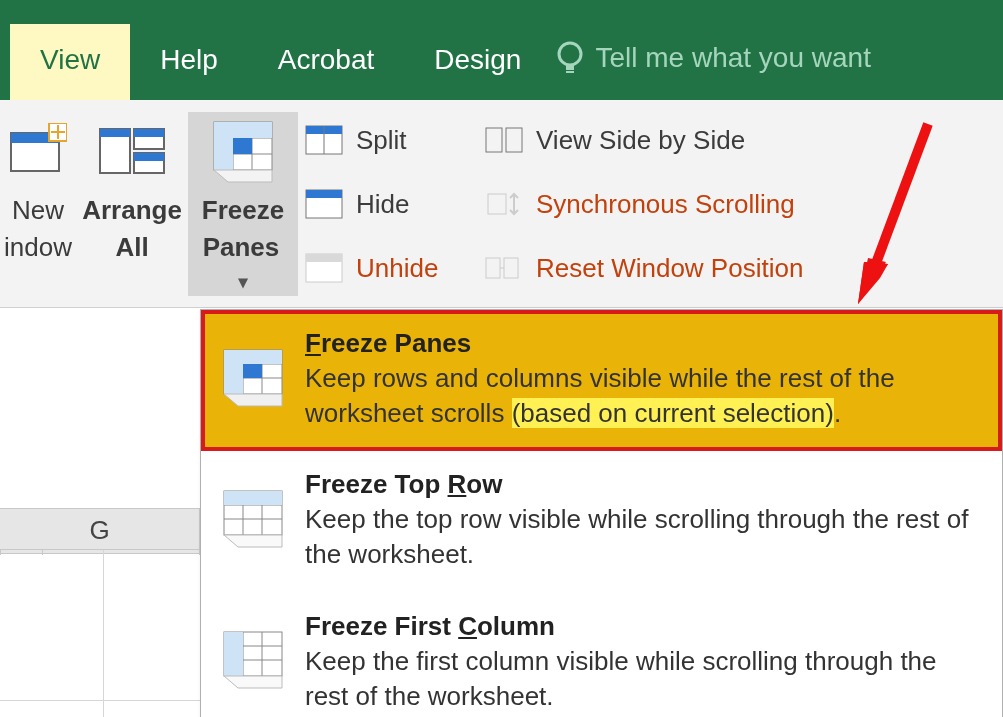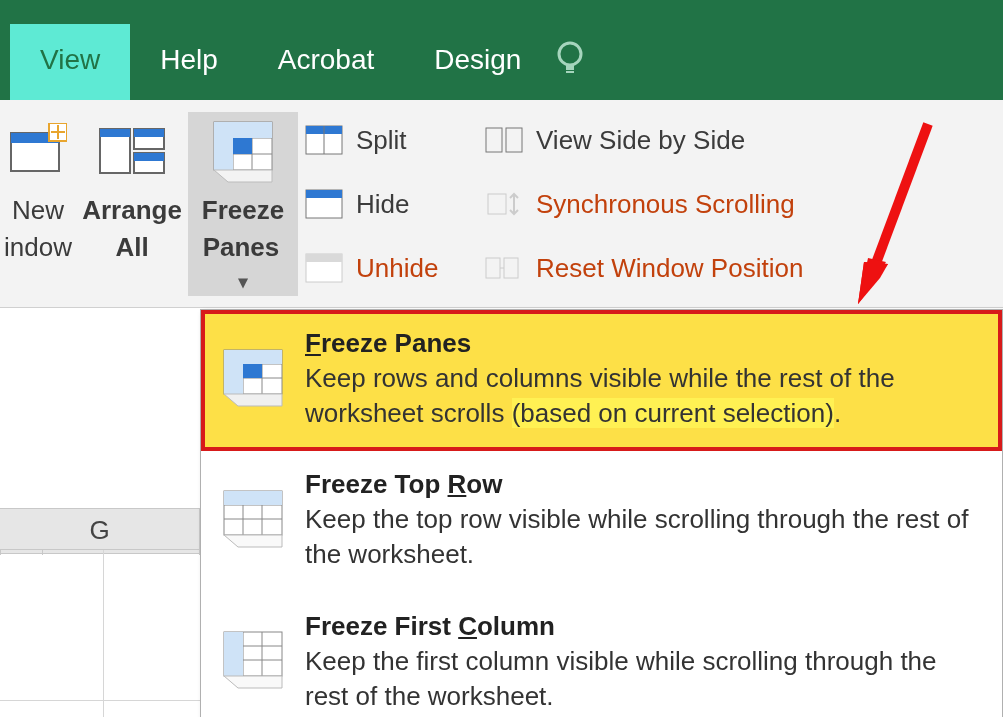--- a/index.html
+++ b/index.html
@@ -20,21 +20,21 @@
     align-items: flex-end;
     padding-left: 10px;
   }
   .tab {
     color: #fff;
     font-size: 28px;
     padding: 20px 30px 24px 30px;
     cursor: pointer;
   }
   .tab.active {
-    background: #5eead4;
+    background: #fef9c3;
     color: #217346;
   }
   .tellme {
     display: flex;
     align-items: center;
     color: #a6d5bd;
     font-size: 28px;
     padding: 20px 4px 24px 4px;
   }
   .tellme svg { margin-right: 10px; }
@@ -108,21 +108,21 @@
     box-shadow: 3px 3px 6px rgba(0,0,0,0.2);
     z-index: 50;
   }
   .menu-item {
     display: flex;
     padding: 12px 14px 16px 14px;
     gap: 18px;
     border: 4px solid transparent;
   }
   .menu-item.highlighted {
-    background: #fde047;
+    background: #eab308;
     border: 4px solid #d71a1a;
   }
   .menu-item .mi-icon {
     width: 68px; flex: 0 0 68px;
     display: flex; align-items: center; justify-content: center;
   }
   .menu-item .mi-text { font-size: 26px; color: #333; line-height: 1.35;}
   .menu-item .mi-title { font-weight: 600; color: #222;}
   .menu-item .mi-title .ul { text-decoration: underline; }
   .highlight-yellow { background: #fff153; }
@@ -143,20 +143,21 @@
   <div class="tab active">View</div>
   <div class="tab">Help</div>
   <div class="tab">Acrobat</div>
   <div class="tab">Design</div>
   <div class="tellme">
     <svg width="30" height="36" viewBox="0 0 30 36">
       <circle cx="15" cy="14" r="11" fill="none" stroke="#a6d5bd" stroke-width="3"></circle>
       <rect x="11" y="24" width="8" height="6" fill="#a6d5bd"></rect>
       <line x1="11" y1="32" x2="19" y2="32" stroke="#a6d5bd" stroke-width="2"></line>
     </svg>
+    <span>Tell me what you want</span>
   </div>
 </div>
 
 <div class="ribbon">
 
   <div class="ribgroup" style="width:76px;">
     <div class="icon-box">
       <svg width="58" height="56" viewBox="0 0 58 56">
         <rect x="2" y="10" width="48" height="38" fill="#fff" stroke="#666" stroke-width="2"></rect>
         <rect x="2" y="10" width="48" height="10" fill="#2e78d2"></rect>

